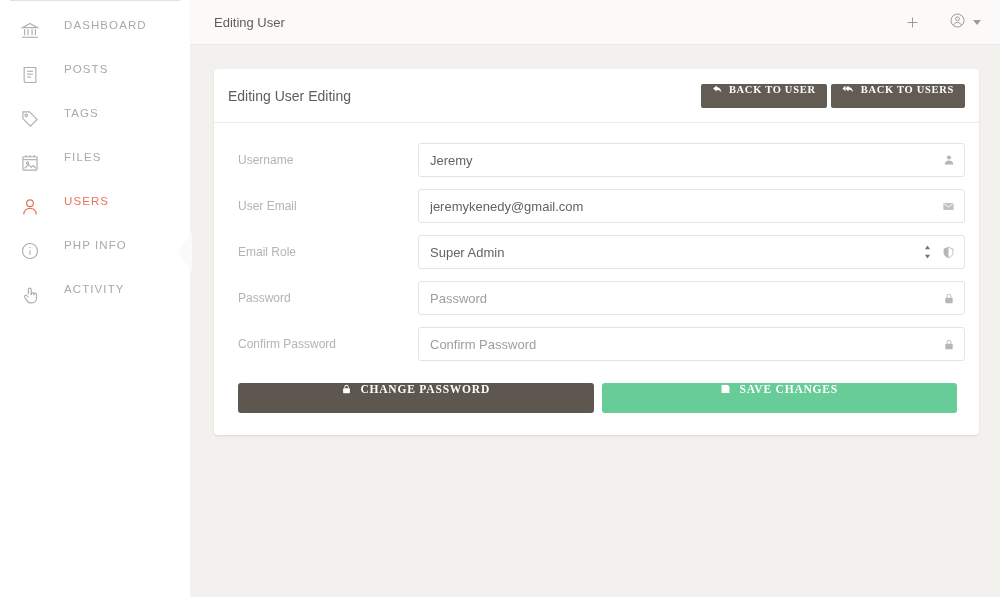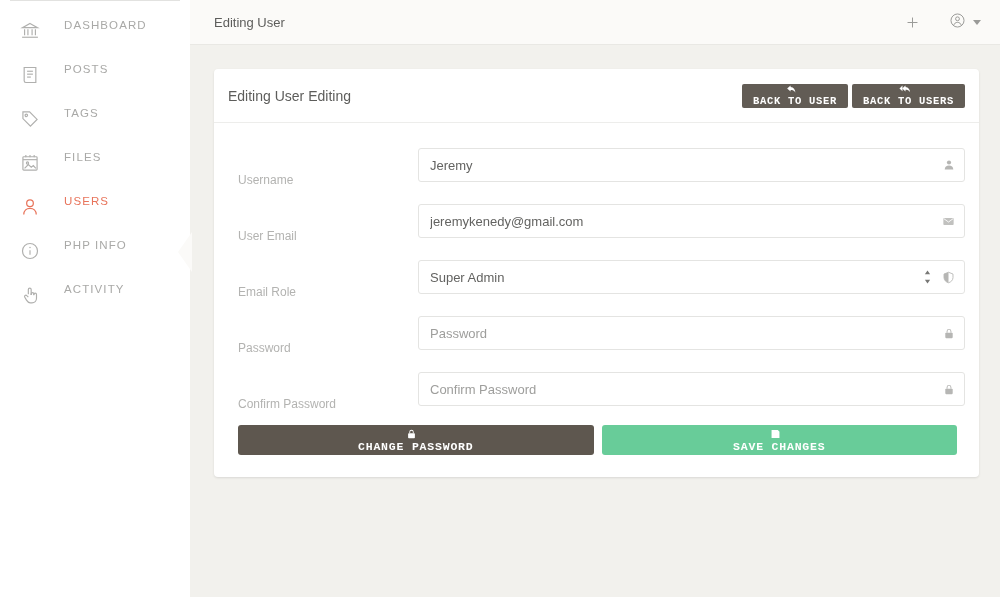--- a/index.html
+++ b/index.html
@@ -170,25 +170,23 @@
   .card-title {
     font-size: 14px;
     color: #5d5d5b;
   }
 
   .card-header-spacer { flex: 1 1 auto; }
 
   .btn {
     border: none;
     cursor: pointer;
-    font-family: Liberation Mono, monospace;
+    font-family: Liberation Serif, serif;
     display: inline-flex;
-    align-items: center;
     justify-content: center;
-    flex-direction: column;
   }
 
   .btn-dark {
     background: #625c55;
     color: #ffffff;
     height: 24px;
     padding: 0 11px;
     font-size: 10.5px;
     font-weight: bold;
     letter-spacing: 0.7px;
@@ -206,21 +204,20 @@
     align-items: center;
     margin-bottom: 12px;
   }
 
   .form-label {
     width: 190px;
     flex: 0 0 190px;
     font-size: 12px;
     color: #b3b3b1;
     padding-left: 10px;
-    margin-top: 30px;
   }
 
   .field {
     position: relative;
     flex: 1 1 auto;
   }
 
   .field input, .field select {
     width: 100%;
     height: 34px;
@@ -254,21 +251,21 @@
     top: 0;
     height: 34px;
     display: flex;
     align-items: center;
     color: #777775;
     pointer-events: none;
   }
 
   .actions {
     display: flex;
-    margin-top: 14px;
+    margin-top: 22px;
     gap: 8px;
     padding: 0 8px 0 10px;
   }
 
   .btn-wide {
     height: 30px;
     flex: 1 1 0;
     border-radius: 3px;
     font-size: 11.5px;
     font-weight: bold;

